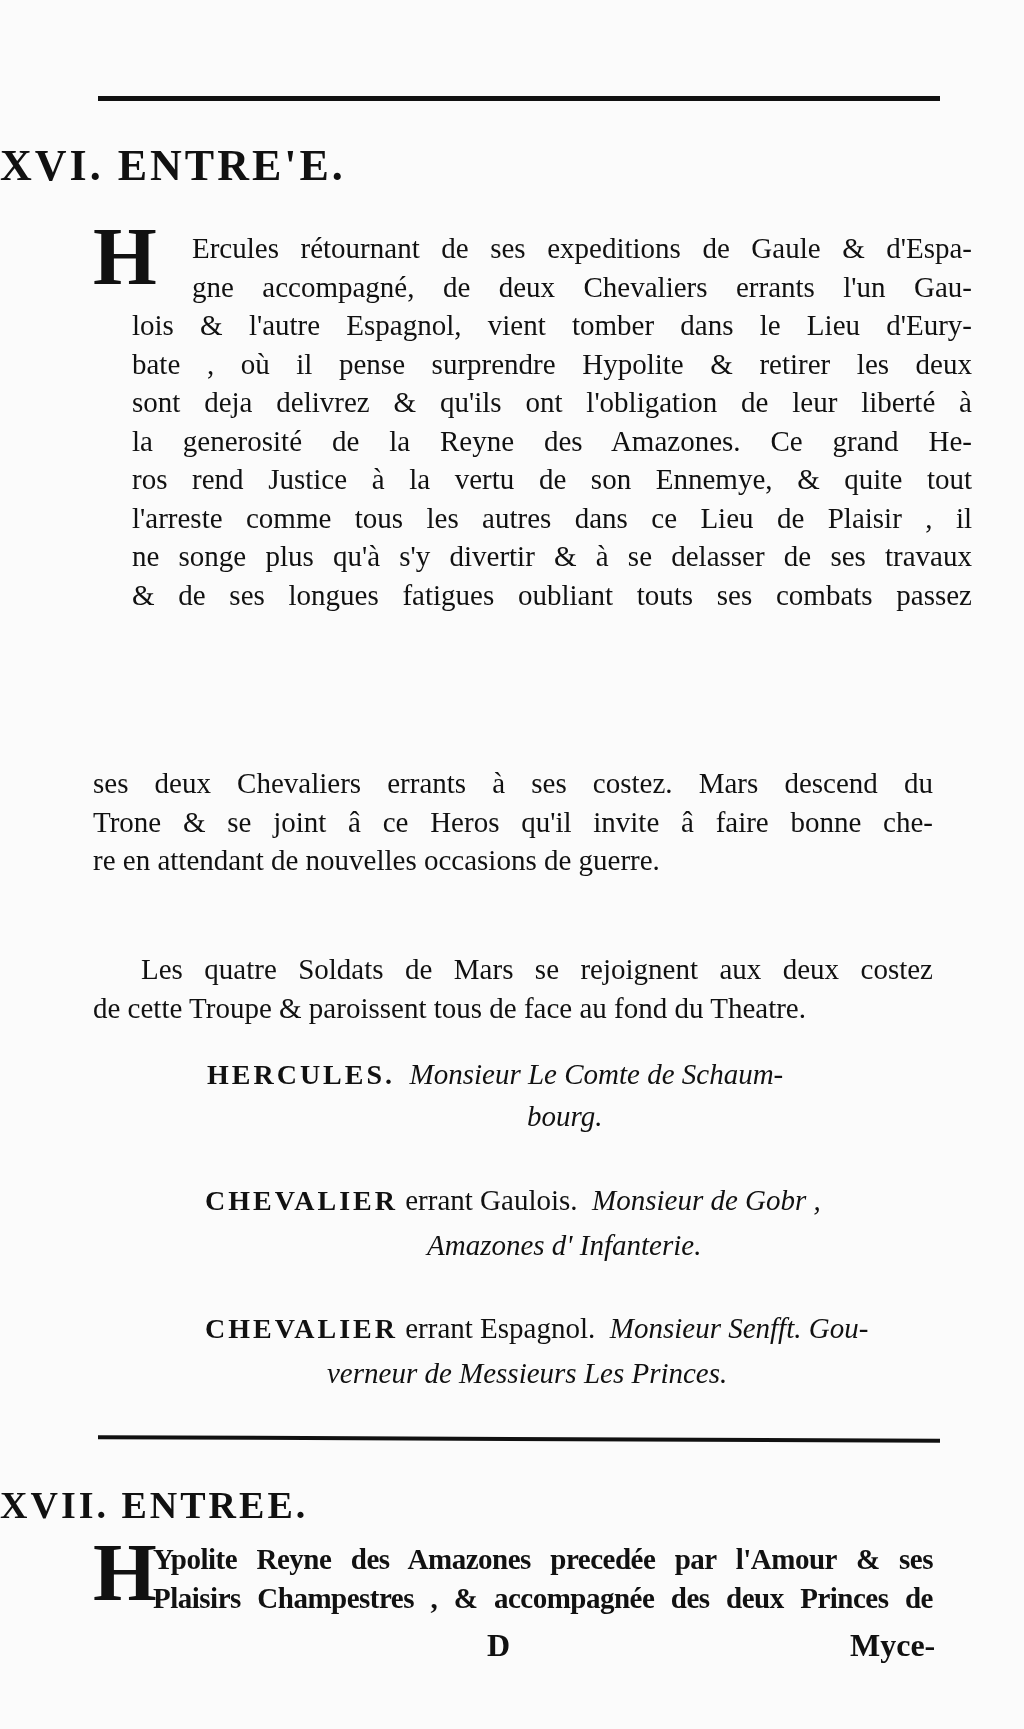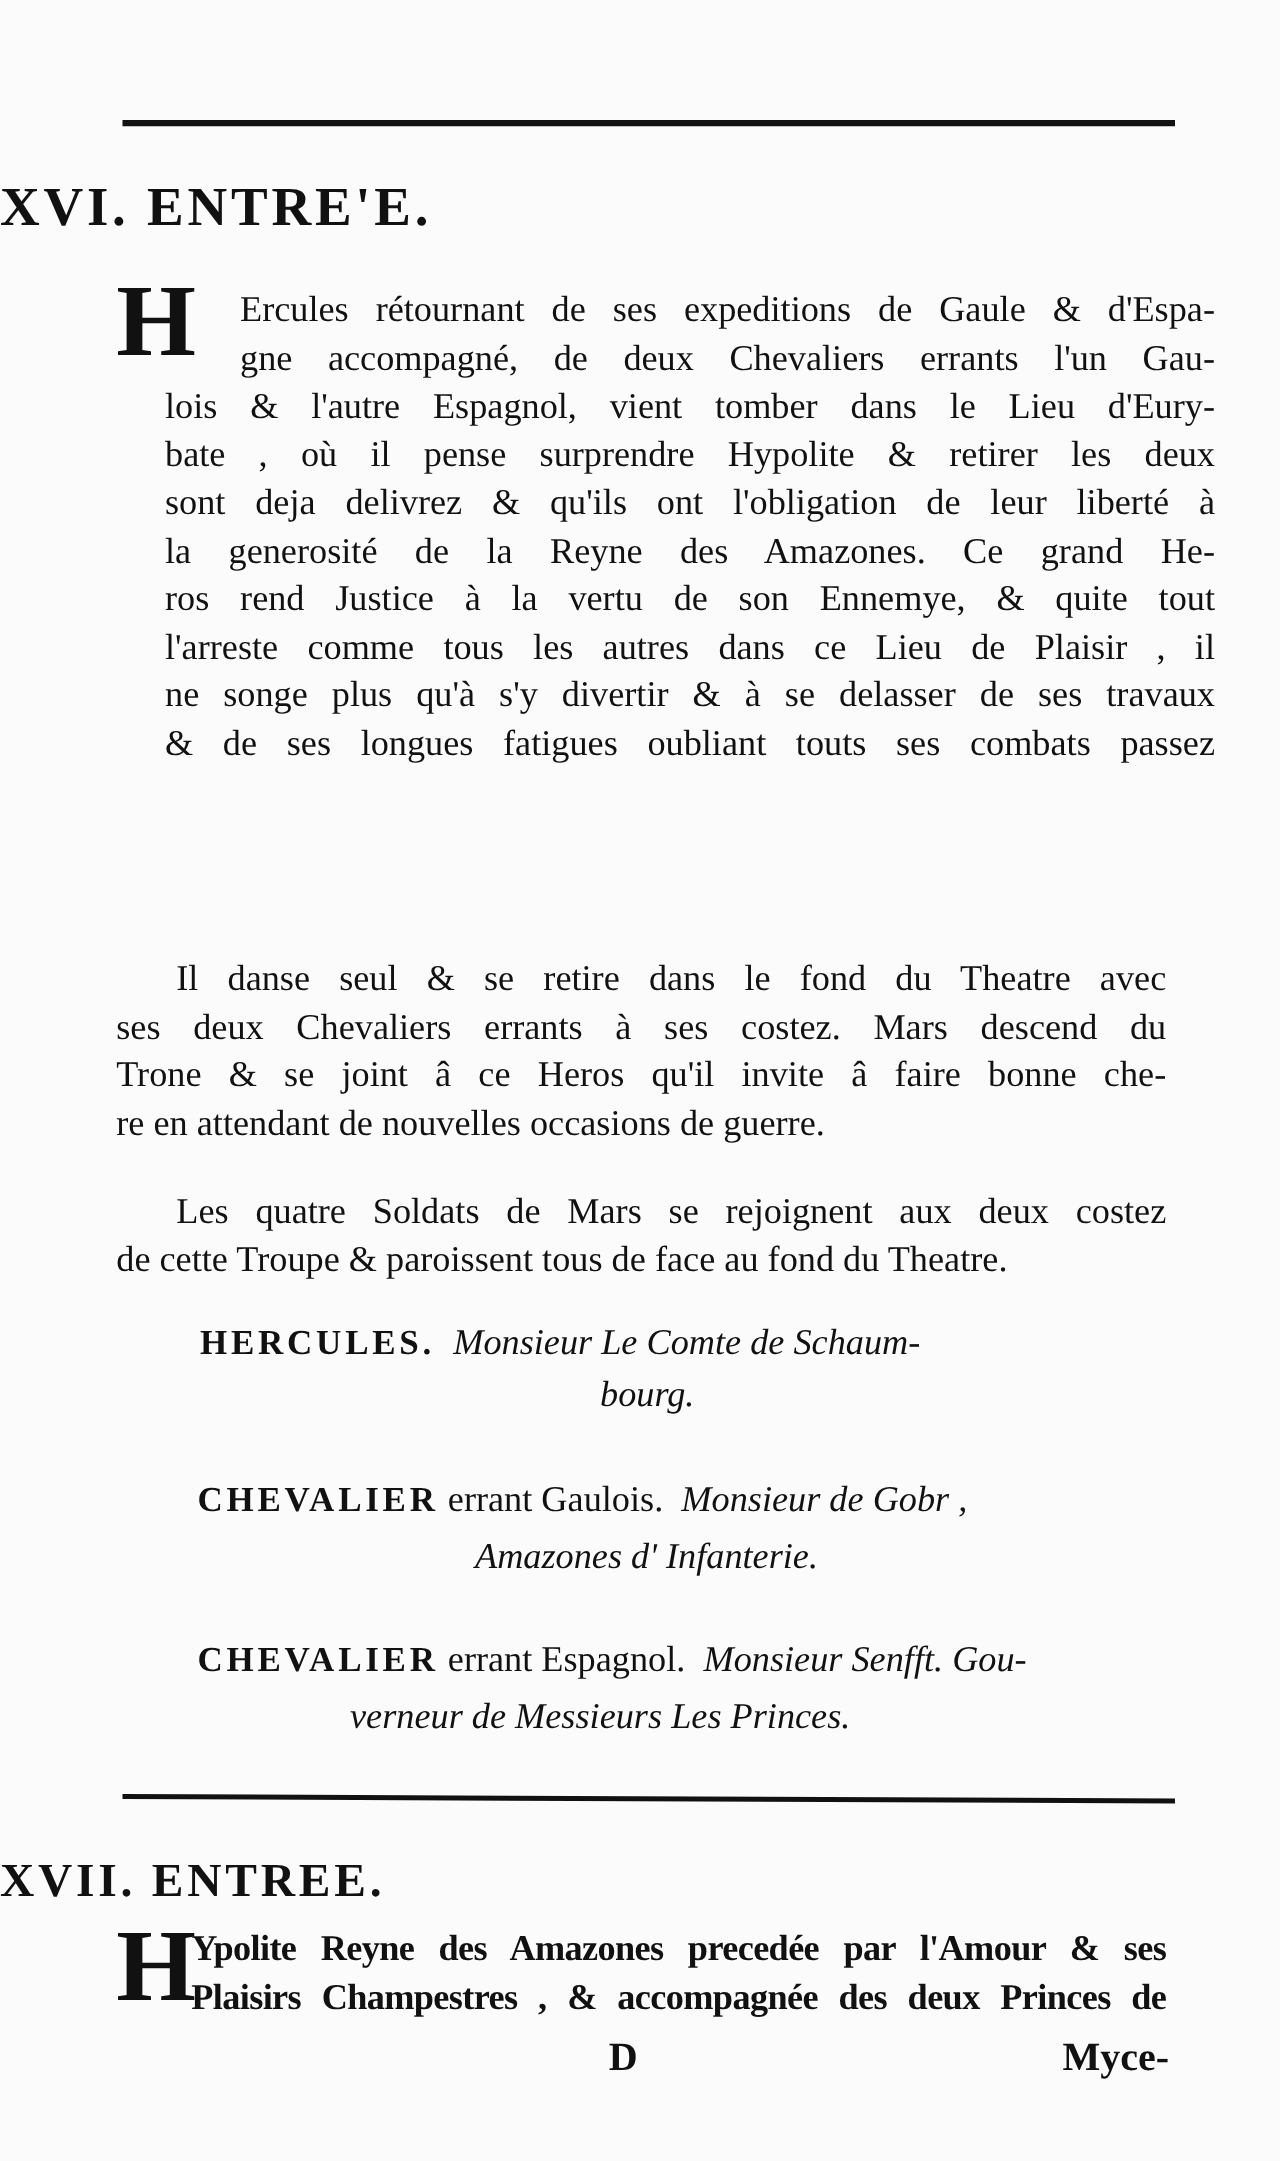--- a/index.html
+++ b/index.html
@@ -22,21 +22,21 @@
   .line.indent { padding-left: 48px; }
   .dropcap {
     position: absolute; left: 93px; font-size: 82px; font-weight: bold; line-height: 1;
   }
   .dropcap.d1 { top: 216px; }
   .dropcap.d2 { top: 1532px; }
   .p1 { top: 229px; padding-left: 60px; width: 780px; margin-left: 39px; }
   .p1 .flush { margin-left: -60px; width: 840px; }
   .p2 { top: 764px; }
   .p3 { top: 950px; }
-  .cast { position: absolute; font-size: 29px; white-space: nowrap; }
+  .cast { position: absolute; font-size: 29px; white-space: nowrap; margin-left: 47px; }
   .role { font-weight: bold; letter-spacing: 3px; font-size: 28px; }
   .actor { font-style: italic; }
   .p4 { top: 1540px; padding-left: 60px; width: 780px; font-weight: bold; letter-spacing: -0.5px; }
   .sig { position: absolute; top: 1627px; left: 487px; font-size: 32px; font-weight: bold; }
   .catch { position: absolute; top: 1627px; left: 850px; font-size: 32px; font-weight: bold; }
 </style>
 </head>
 <body>
 
 <div class="rule top"></div>
@@ -50,21 +50,20 @@
   <span class="line flush">bate , où il pense surprendre Hypolite &amp; retirer les deux</span>
   <span class="line flush">sont deja delivrez &amp; qu'ils ont l'obligation de leur liberté à</span>
   <span class="line flush">la generosité de la Reyne des Amazones. Ce grand He-</span>
   <span class="line flush">ros rend Justice à la vertu de son Ennemye, &amp; quite tout</span>
   <span class="line flush">l'arreste comme tous les autres dans ce Lieu de Plaisir , il</span>
   <span class="line flush">ne songe plus qu'à s'y divertir &amp; à se delasser de ses travaux</span>
   <span class="line flush">&amp; de ses longues fatigues oubliant touts ses combats passez</span>
 </div>
 
 <div class="para p2">
-  <span class="line indent">Il danse seul &amp; se retire dans le fond du Theatre avec</span>
   <span class="line">ses deux Chevaliers errants à ses costez. Mars descend du</span>
   <span class="line">Trone &amp; se joint â ce Heros qu'il invite â faire bonne che-</span>
   <span class="line last">re en attendant de nouvelles occasions de guerre.</span>
 </div>
 
 <div class="para p3">
   <span class="line indent">Les quatre Soldats de Mars se rejoignent aux deux costez</span>
   <span class="line last">de cette Troupe &amp; paroissent tous de face au fond du Theatre.</span>
 </div>
 

